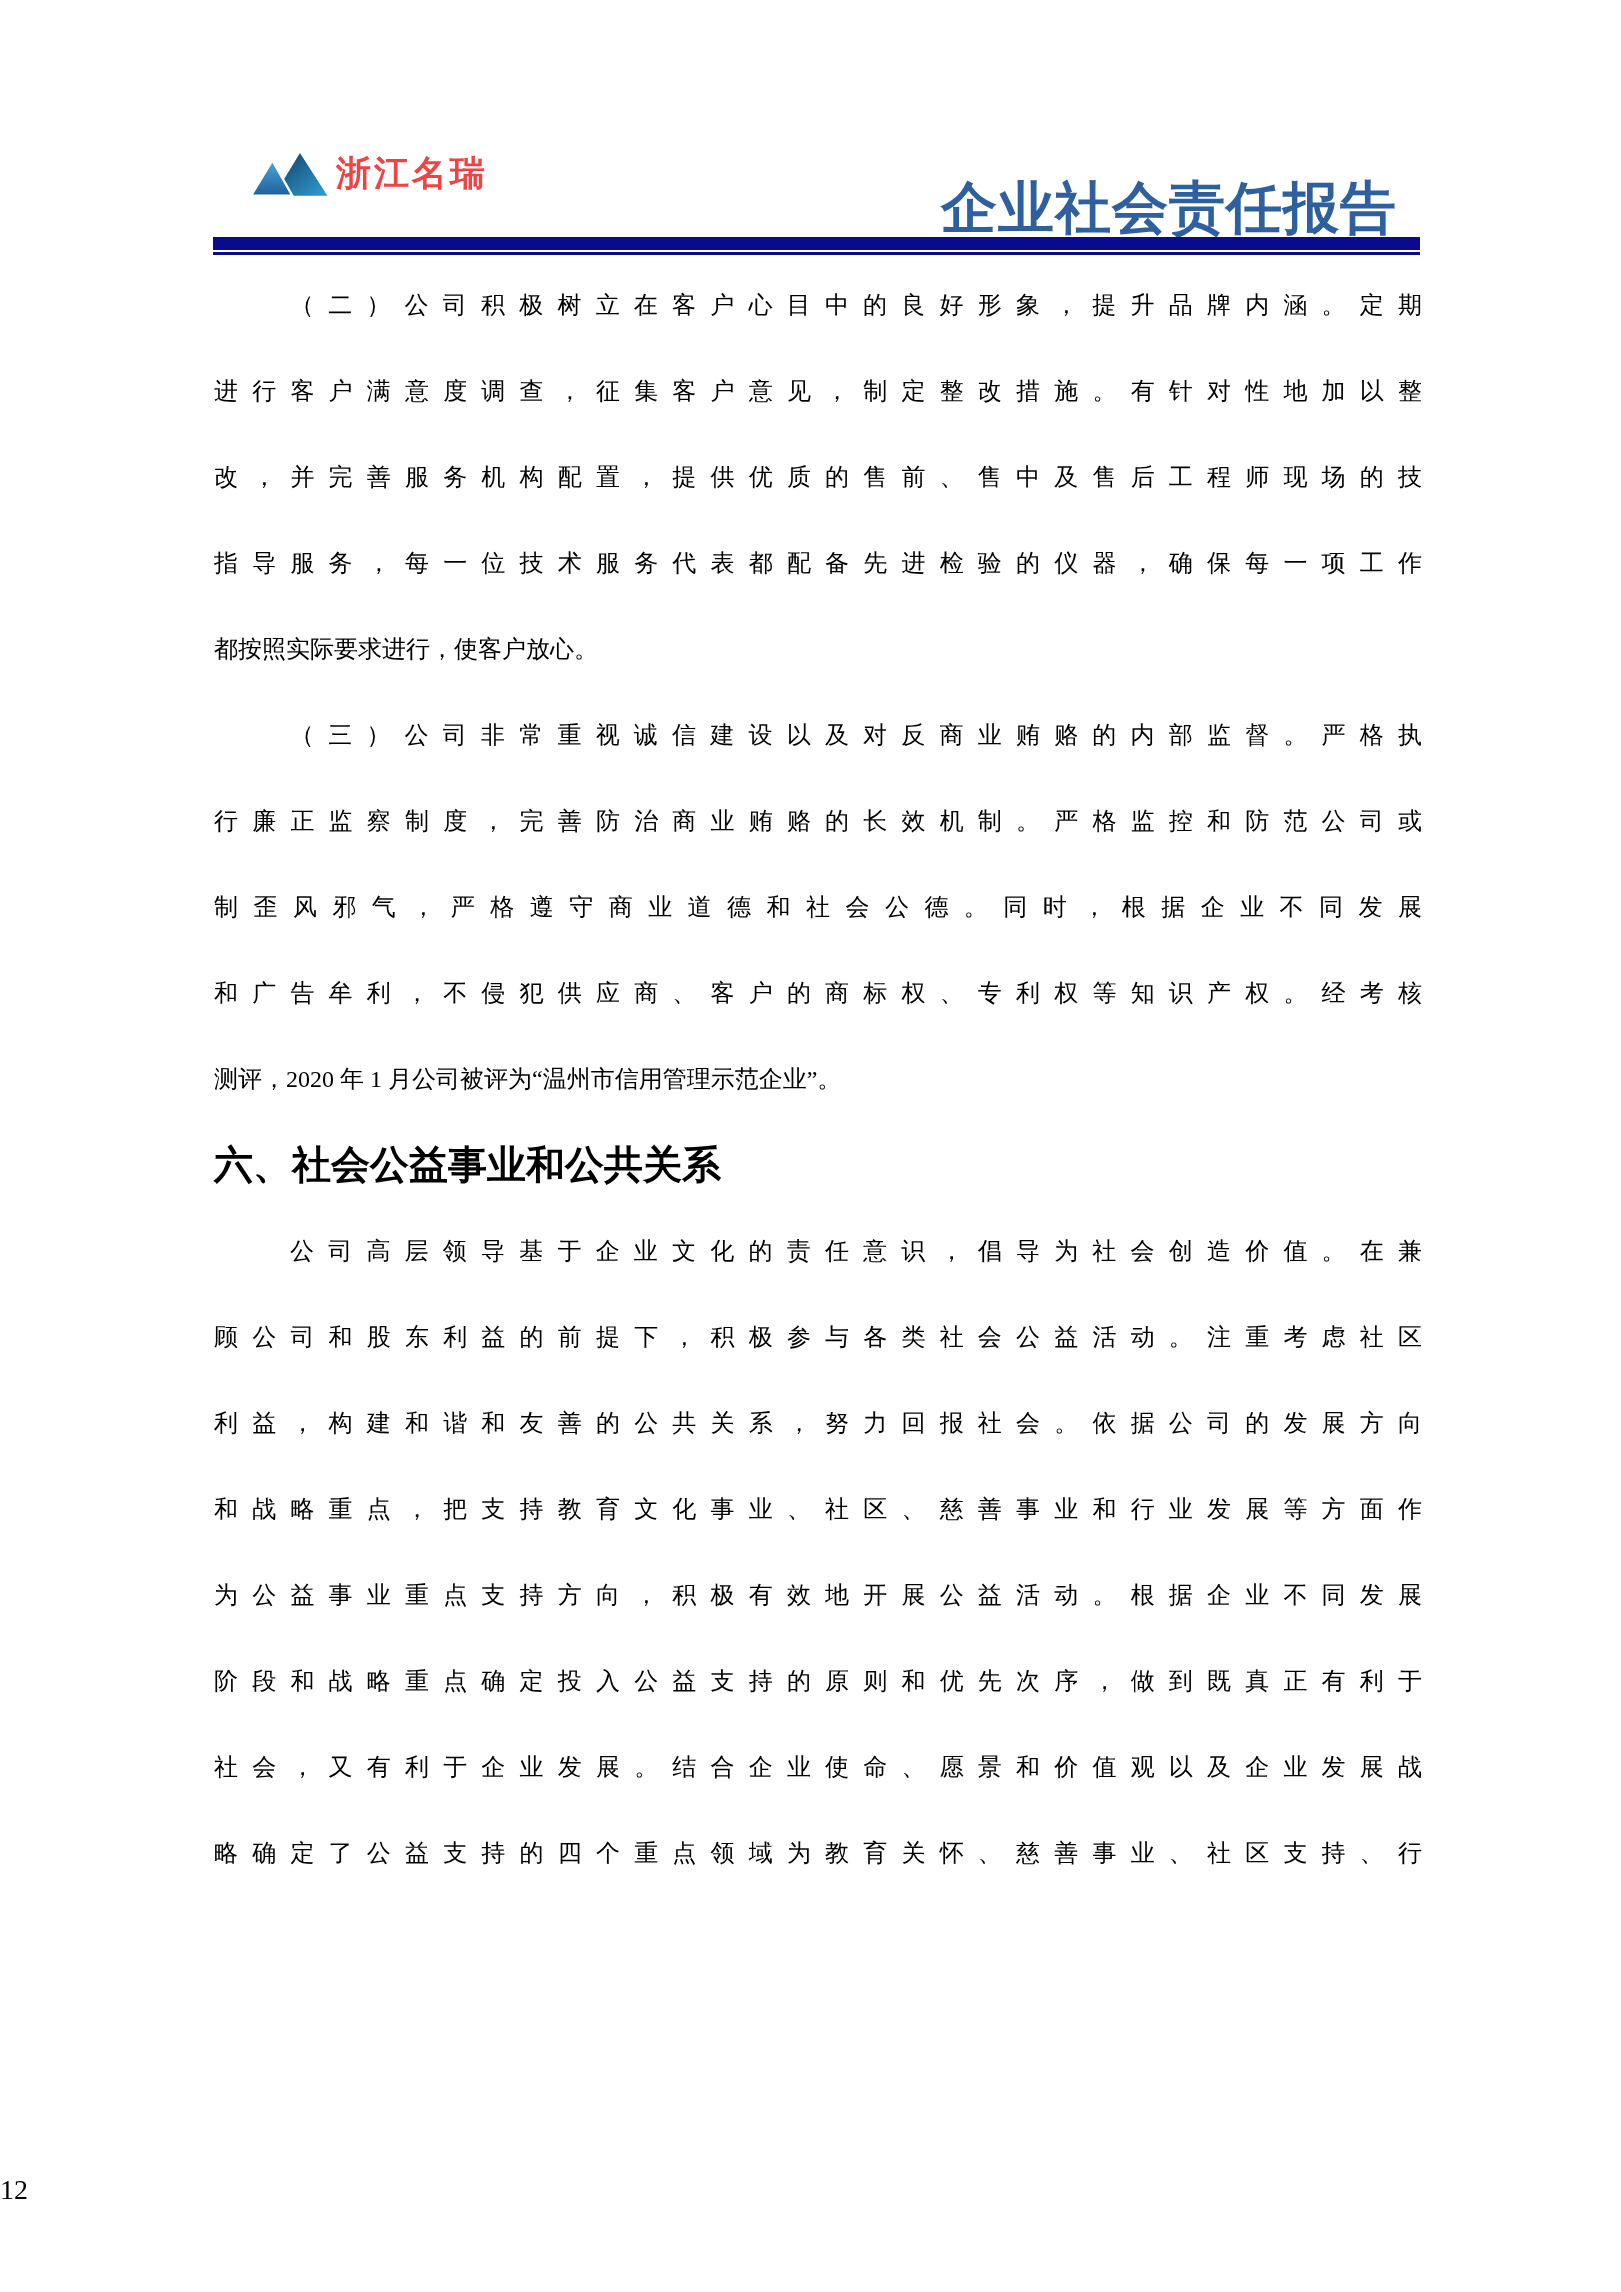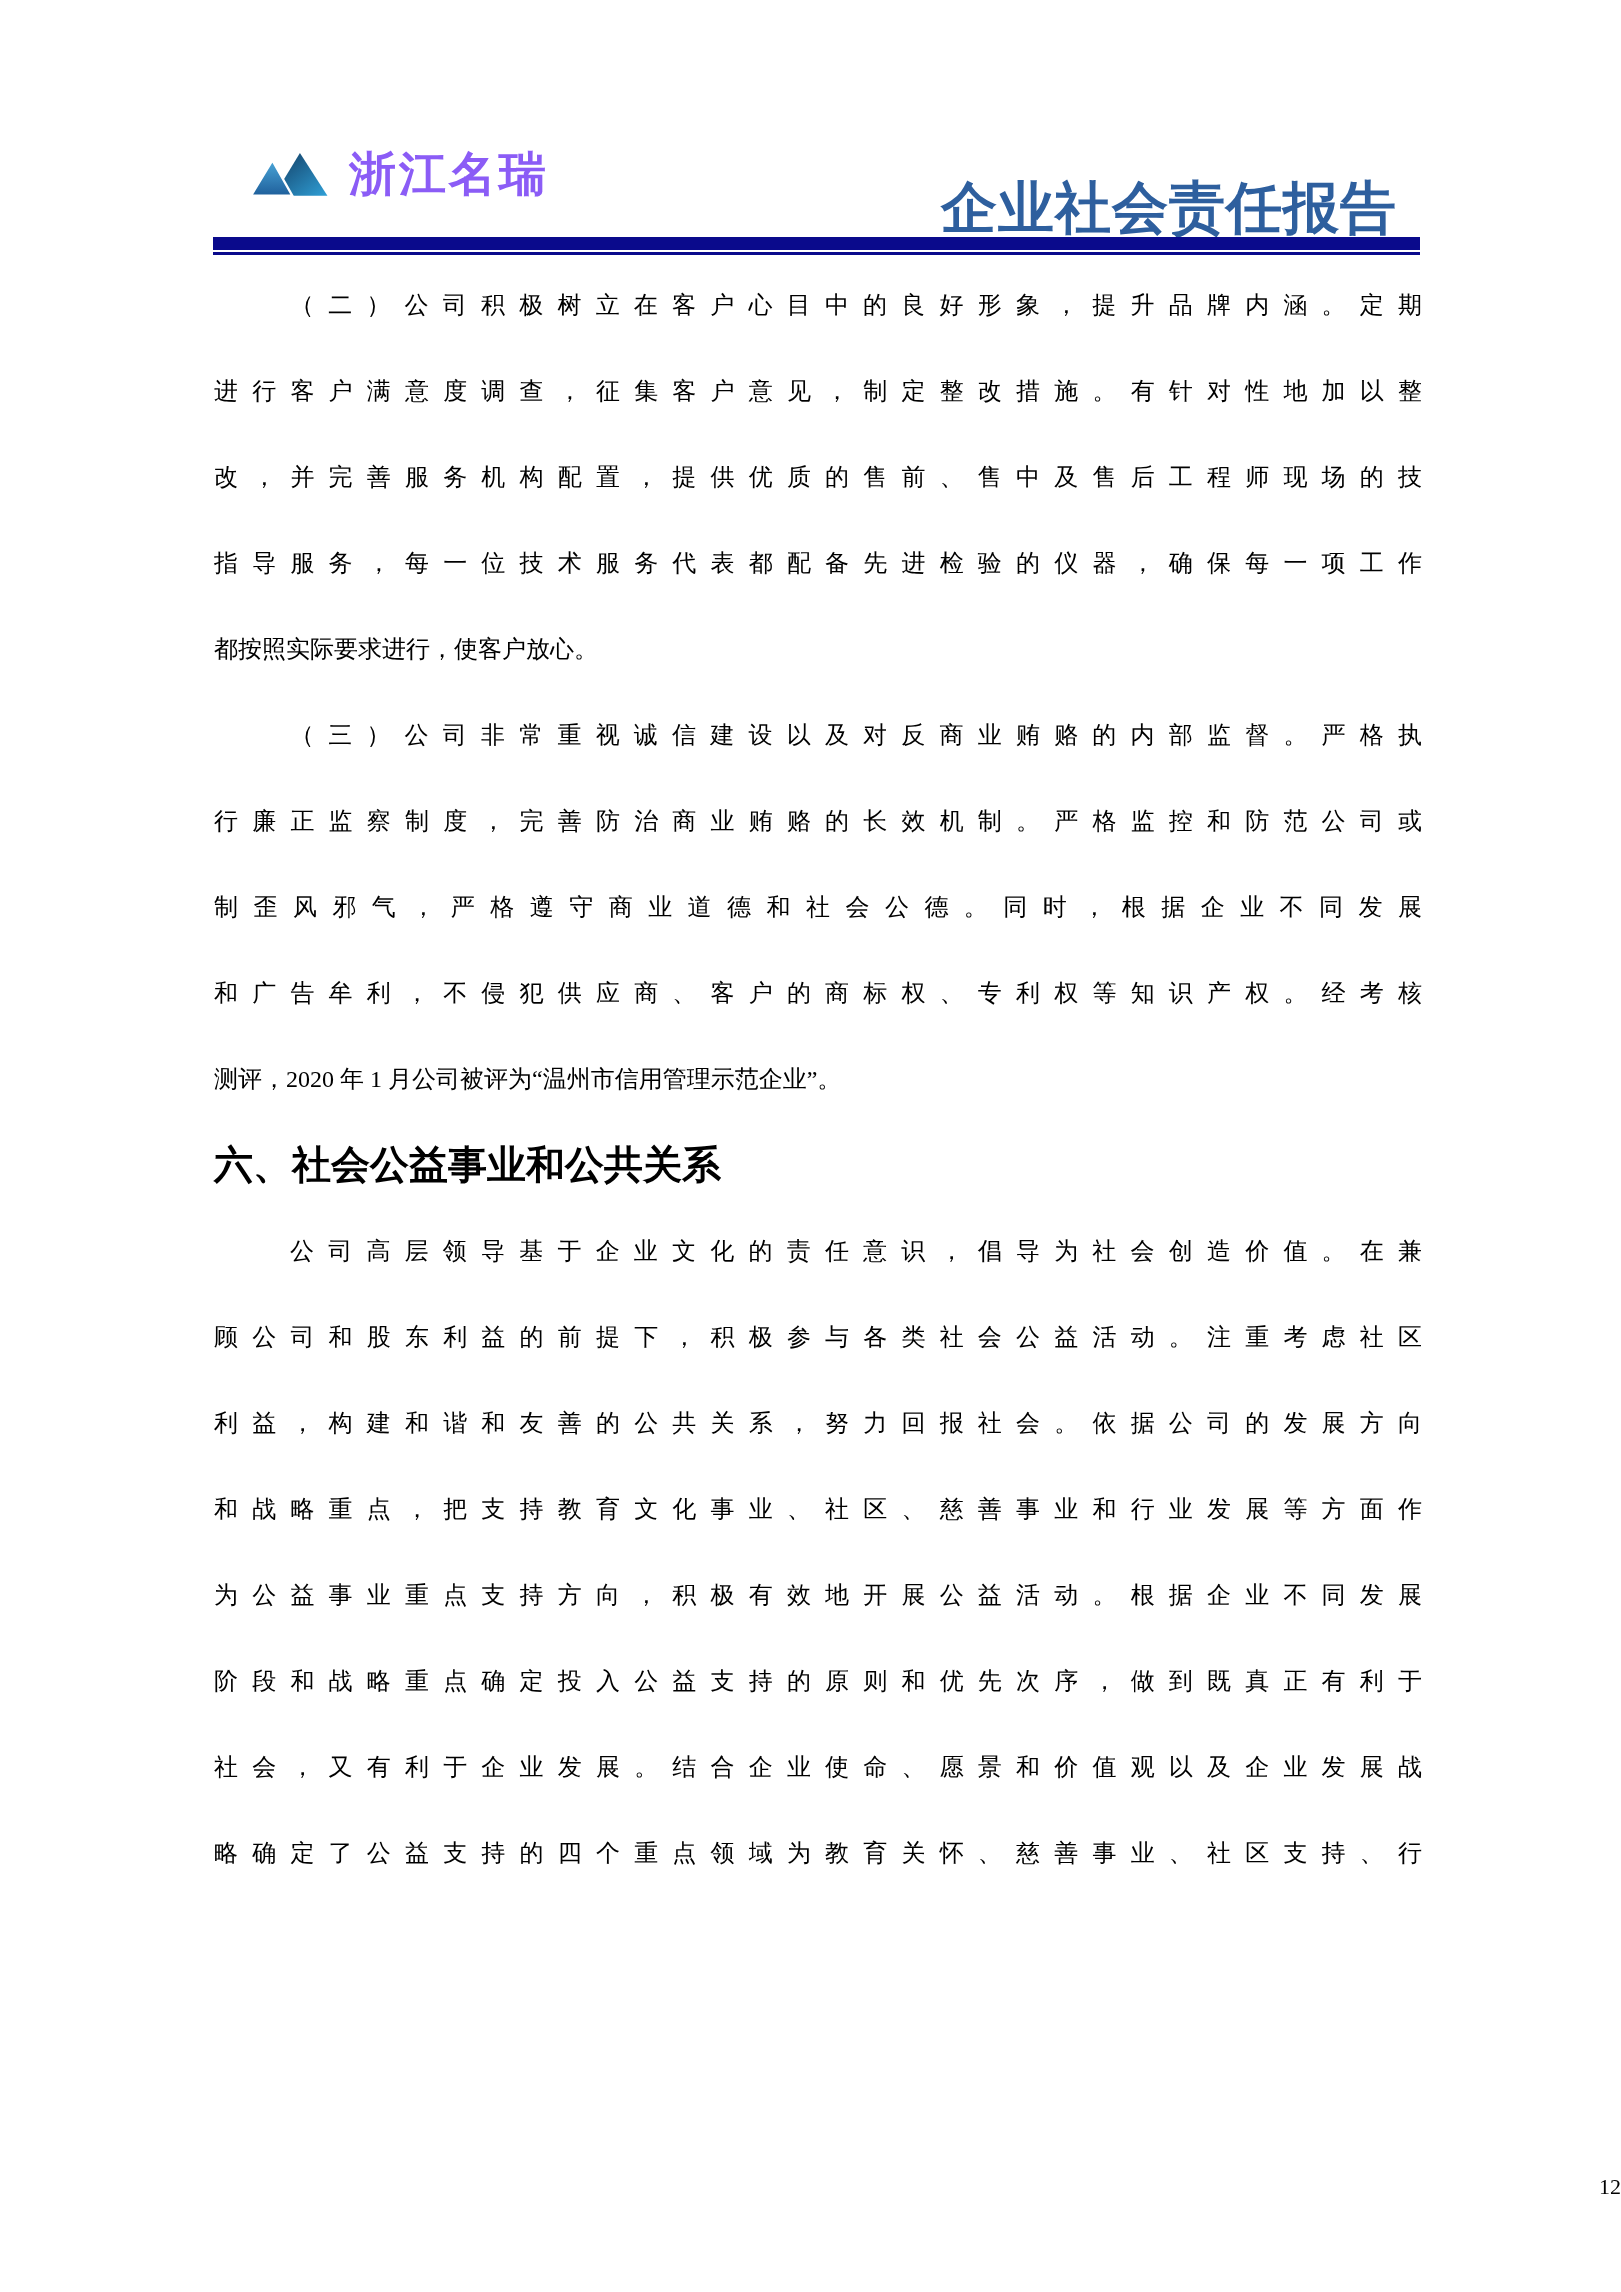--- a/index.html
+++ b/index.html
@@ -21,26 +21,26 @@
   .logo {
     position: absolute;
     left: 248px;
     top: 143px;
     display: flex;
     align-items: center;
     height: 61px;
   }
   .logo svg { display: block; }
   .logo-text {
-    margin-left: 17px;
+    margin-left: 4px;
     font-family: "DejaVu Sans", "Liberation Sans", sans-serif;
     font-weight: bold;
-    font-size: 47px;
+    font-size: 35px;
     letter-spacing: 2.9px;
-    color: #8b5cf6;
+    color: #ef4444;
     line-height: 61px;
     white-space: nowrap;
   }
   .header-title {
     position: absolute;
     right: 224px;
     top: 171px;
     font-family: "DejaVu Sans", "Liberation Sans", sans-serif;
     font-weight: bold;
     font-size: 56px;
@@ -86,22 +86,22 @@
     text-align: left;
     text-align-last: left;
   }
 
   
   .footer {
     position: absolute;
     left: 0;
     top: 2174px;
     width: 100%;
-    text-align: right;
-    font-size: 22px;
+    text-align: left;
+    font-size: 28px;
     font-family: "Liberation Serif", "DejaVu Serif", serif;
   }
 </style>
 </head>
 <body>
 
 <div class="page">
 
   <div class="logo">
     <svg width="84" height="57" viewBox="0 0 110 62">

